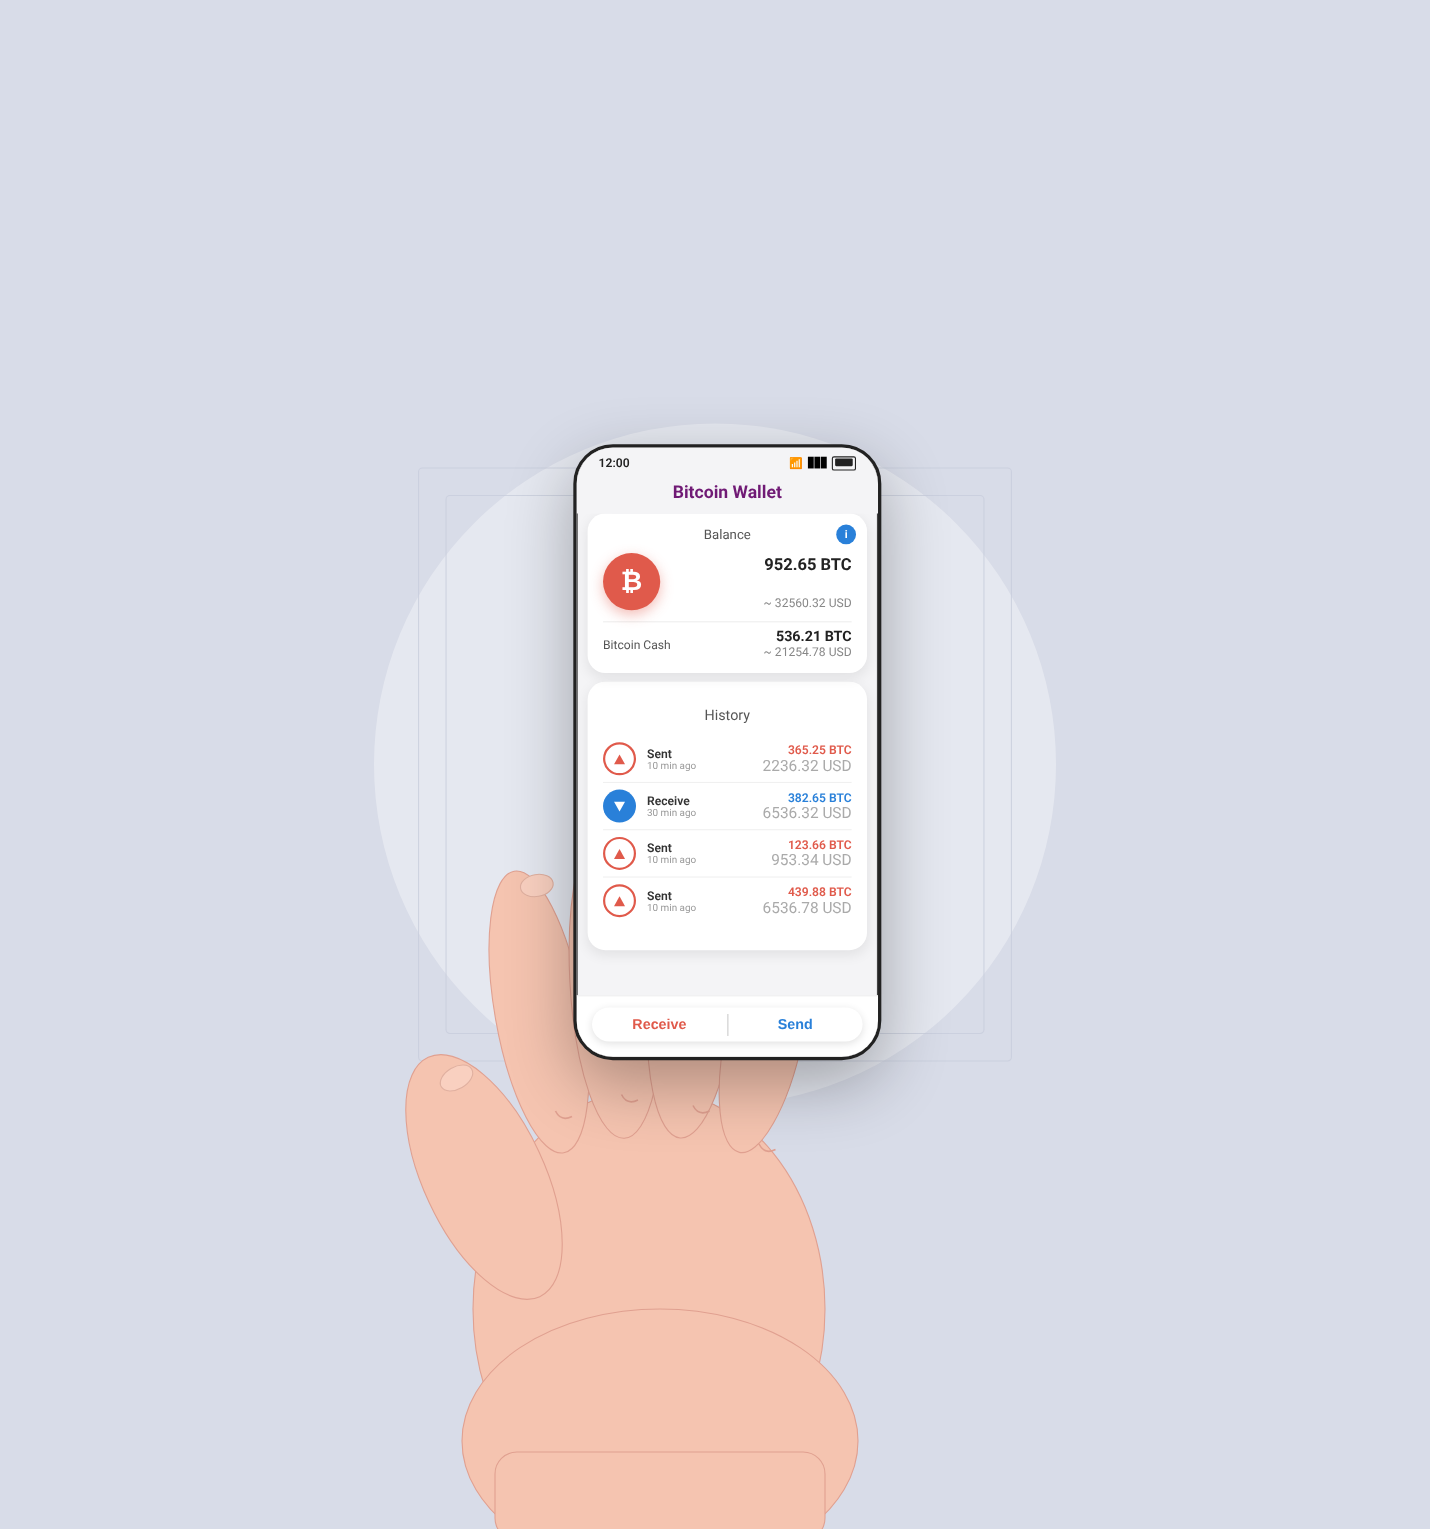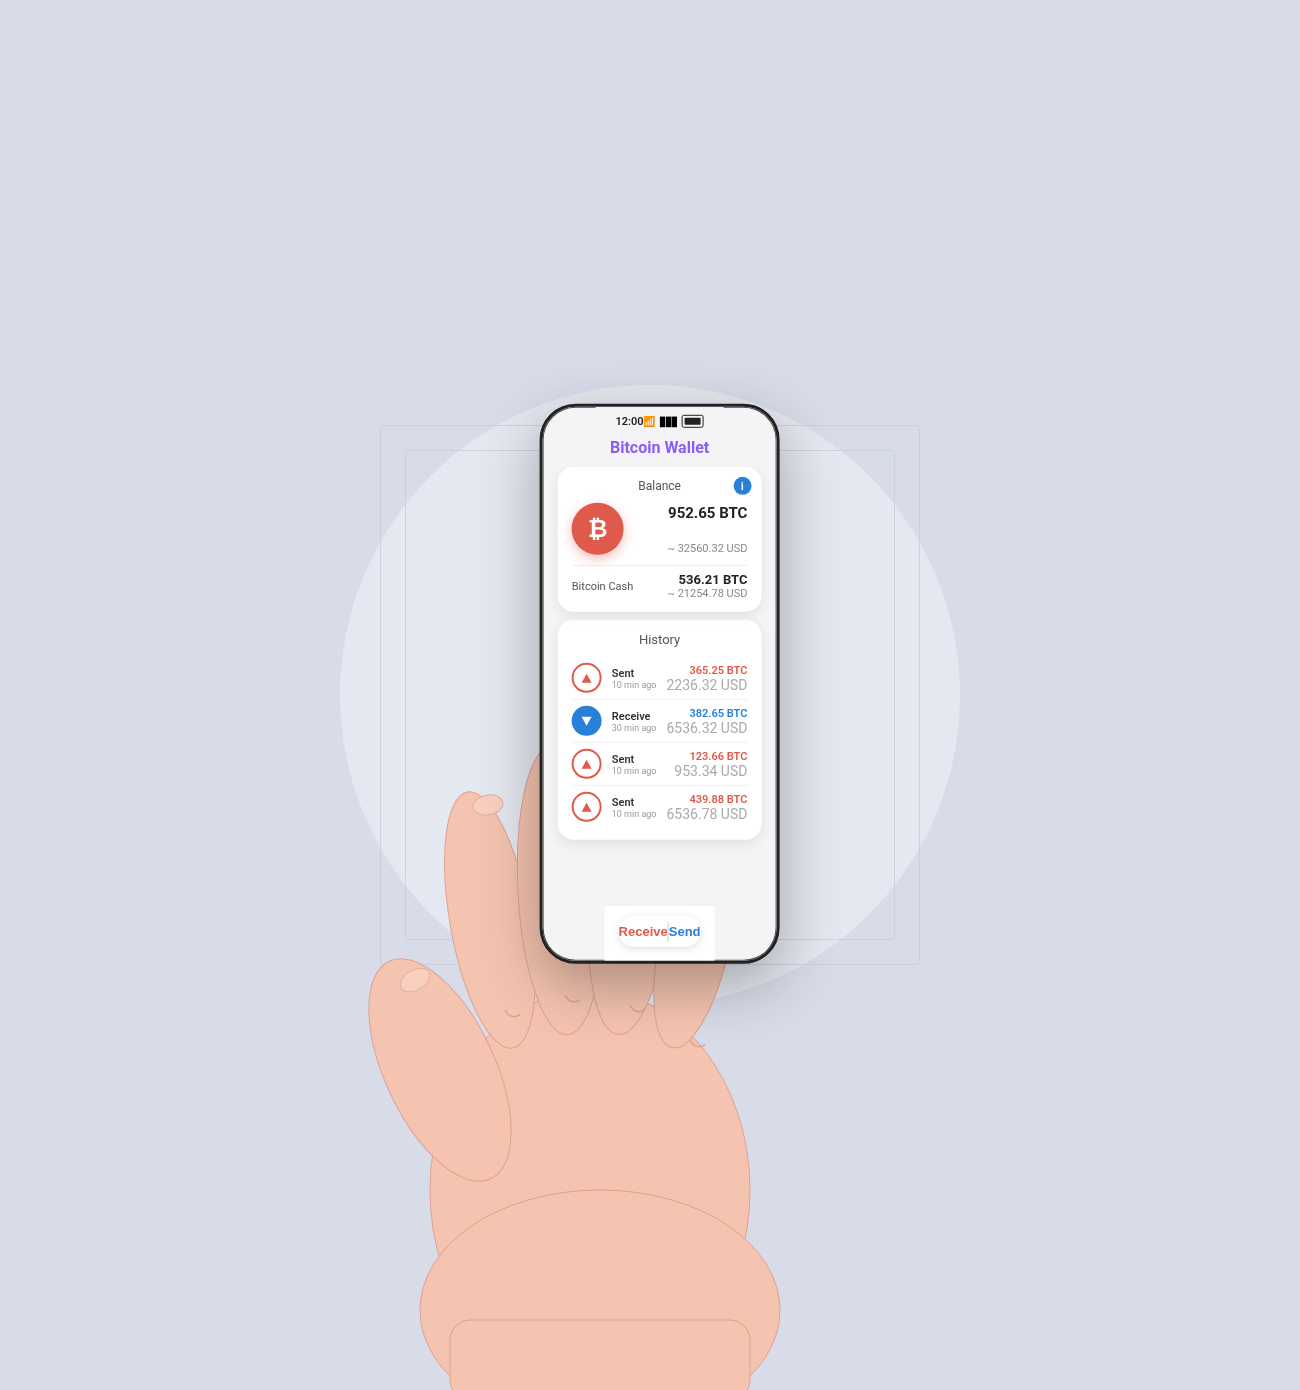--- a/index.html
+++ b/index.html
@@ -36,31 +36,30 @@
     
     .phone-wrapper {
       position: absolute;
       top: 50%;
       left: 50%;
       transform: translate(-46%, -52%);
       z-index: 2;
     }
 
     .phone {
-      width: 240px;
+      width: 280px;
       height: 560px;
       background: #f4f4f6;
       border-radius: 36px;
       border: 3px solid #222;
       box-shadow: 0 20px 60px rgba(0,0,0,0.3), inset 0 0 0 1px #444;
       overflow: hidden;
       display: flex;
       flex-direction: column;
       position: relative;
-      align-items: center;
     }
 
     
     .status-bar {
       display: flex;
       justify-content: space-between;
       align-items: center;
       padding: 8px 20px 4px;
       background: #f4f4f6;
     }
@@ -75,21 +74,21 @@
       display: flex;
       align-items: center;
       gap: 4px;
     }
 
     
     .app-title {
       text-align: center;
       font-size: 16px;
       font-weight: 700;
-      color: #8b5cf6;
+      color: #701a75;
       padding: 6px 0 10px;
       background: #f4f4f6;
     }
 
     
     .phone-content {
       flex: 1;
       overflow-y: auto;
       padding: 0 10px 10px;
       display: flex;
@@ -190,21 +189,21 @@
     }
 
     .balance-secondary-amounts {
       text-align: right;
     }
 
     
     .history-card {
       background: white;
       border-radius: 16px;
-      padding: 12px 14px;
+      padding: 24px 14px;
       box-shadow: 0 4px 12px rgba(0,0,0,0.08);
     }
 
     .history-title {
       text-align: center;
       font-size: 13px;
       color: #555;
       margin-bottom: 10px;
     }
 

